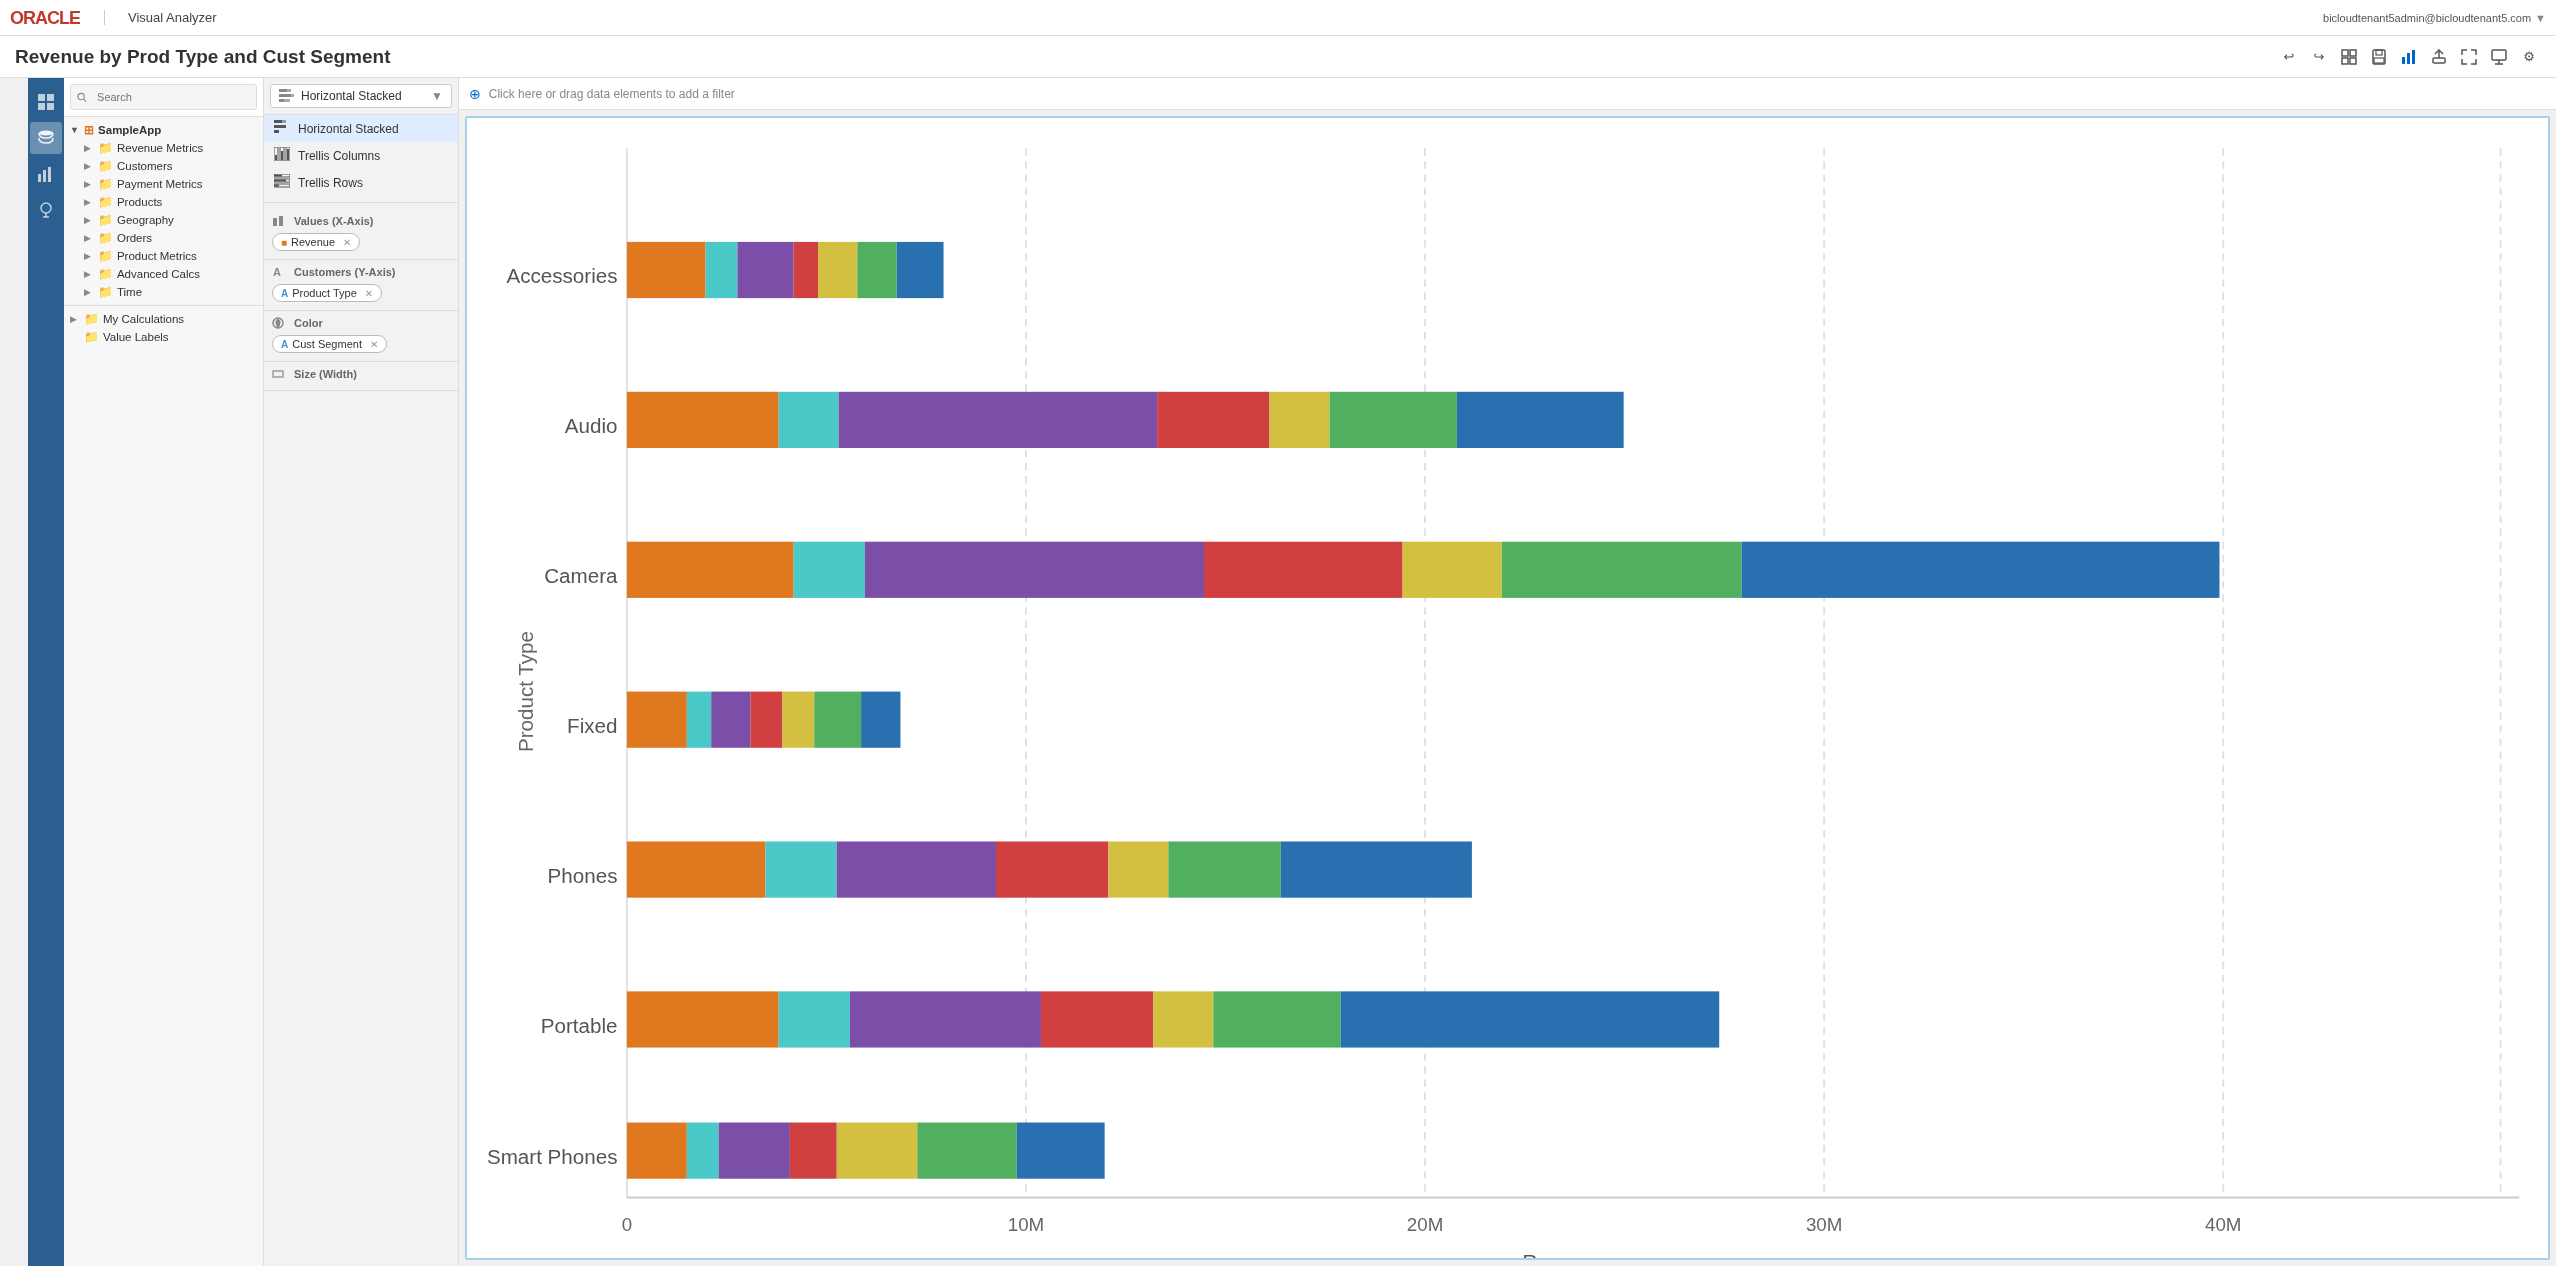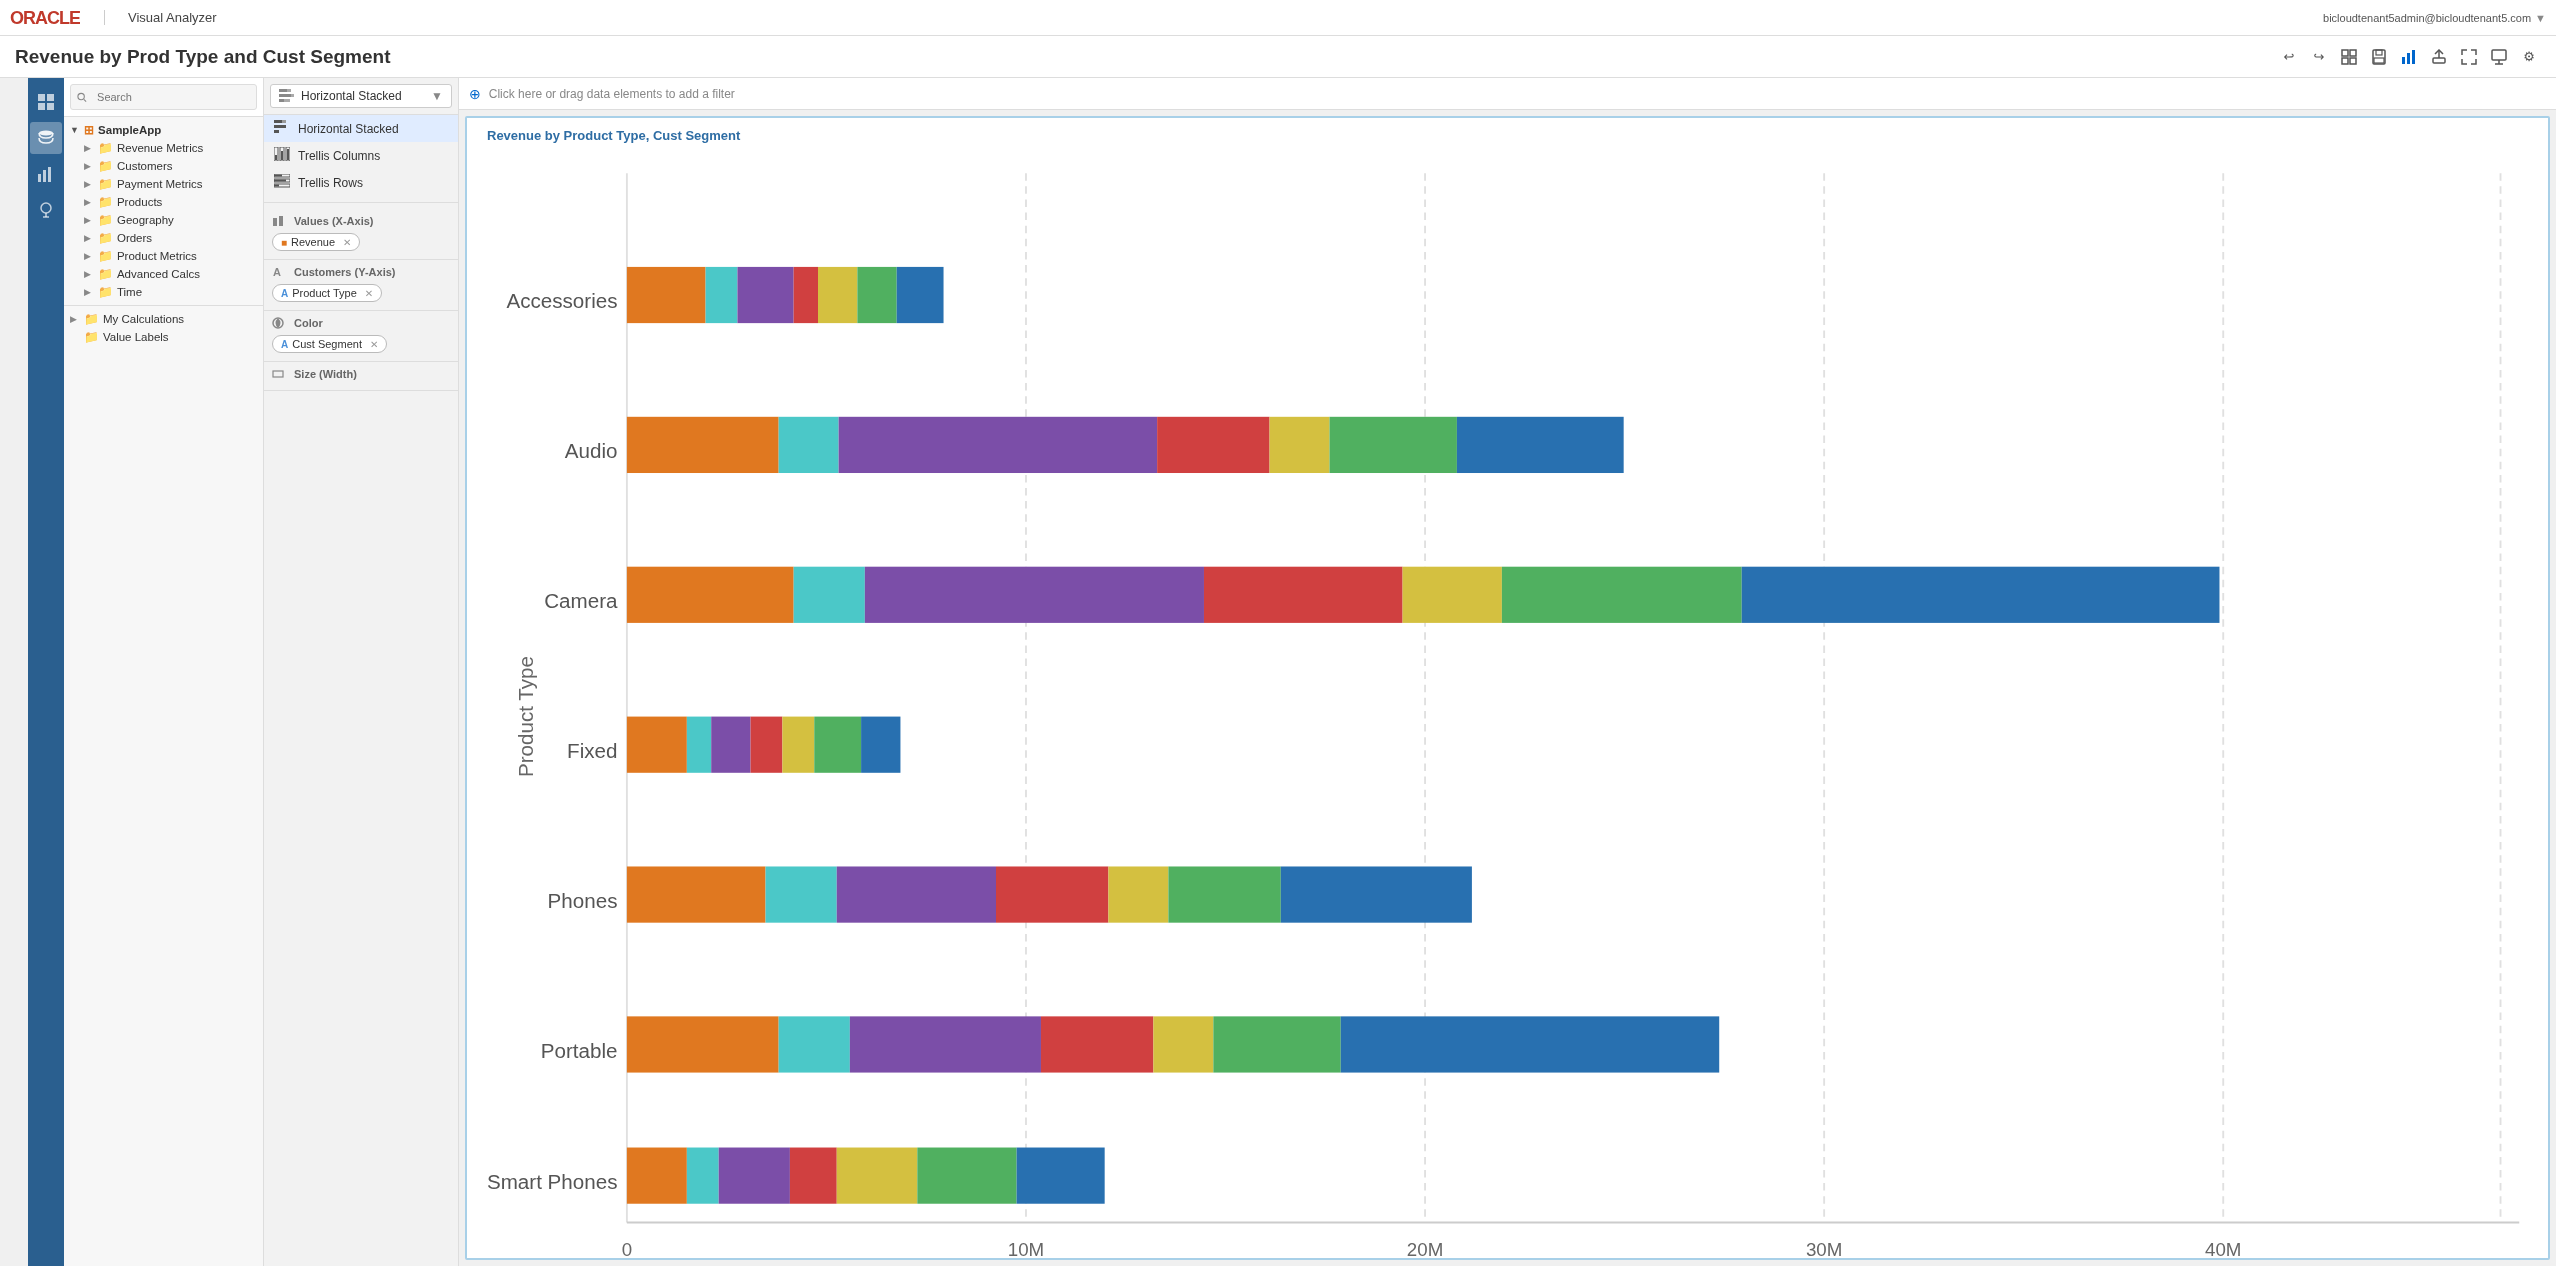--- a/index.html
+++ b/index.html
@@ -526,21 +526,20 @@
   </div>
 
   <div id="content-area">
 
     <div id="filter-bar">
       <span class="plus-icon">⊕</span>
       <span style="color:#888;font-size:12px;text-align:center;">Click here or drag data elements to add a filter</span>
     </div>
 
     <div id="chart-area" style="border:2px solid #a8d0e8;margin:6px;border-radius:2px;">
-      <div id="chart-title">Revenue by Product Type, Cust Segment</div>
 
       <div id="chart-wrapper">
         <svg id="bar-chart" viewBox="0 0 1100 620" preserveAspectRatio="xMidYMid meet">
 
           <rect x="0" y="0" width="1100" height="620" fill="white"></rect>
 
           <text x="-300" y="30" transform="rotate(-90)" font-size="11" fill="#666" text-anchor="middle">Product Type</text>
 
           <line x1="80" y1="10" x2="80" y2="570" stroke="#e0e0e0" stroke-width="1"></line>
           <line x1="293" y1="10" x2="293" y2="570" stroke="#e0e0e0" stroke-width="1" stroke-dasharray="4,3"></line>

